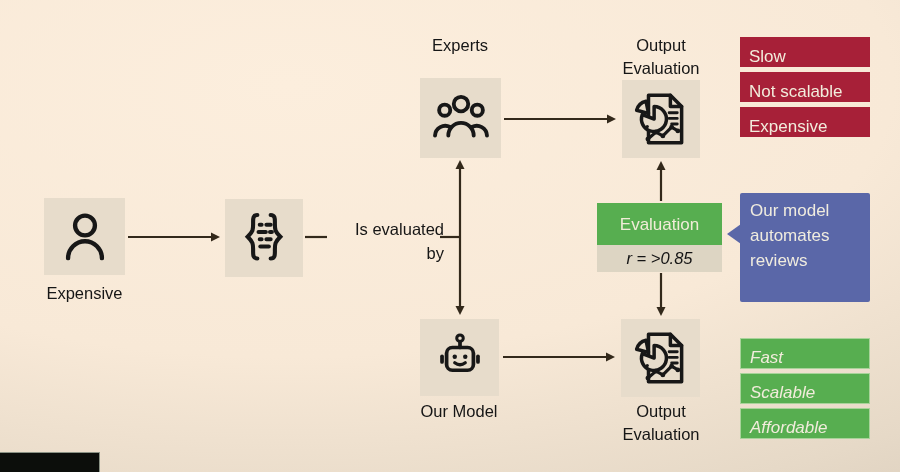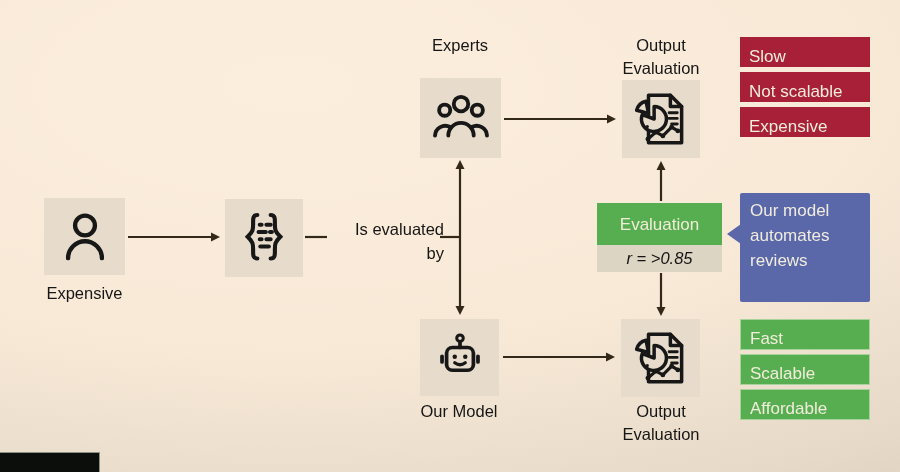--- a/index.html
+++ b/index.html
@@ -195,21 +195,21 @@
       <circle cx="32.5" cy="30.5" r="1.9" fill="#171717" stroke="none"></circle>
       <circle cx="37.5" cy="33.5" r="1.9" fill="#171717" stroke="none"></circle>
       <circle cx="13" cy="30" r="1.3" fill="#171717" stroke="none"></circle>
     </svg>
   </div>
   <div class="nodelabel" style="left:599px; top:400px; width:124px;">
     <div>Output</div>
     <div>Evaluation</div>
   </div>
 
-  <div class="abs pros" style="left:740px; top:319px;">
+  <div class="abs pros" style="left:740px; top:338px;font-style:italic;">
     <div class="listitem" style="background-color: rgb(87, 174, 80);">
         <span>Fast</span>
       </div>
     <div class="listitem" style="background-color: rgb(87, 174, 80);">
         <span>Scalable</span>
       </div>
     <div class="listitem" style="background-color: rgb(87, 174, 80);">
         <span>Affordable</span>
       </div>
   </div>

